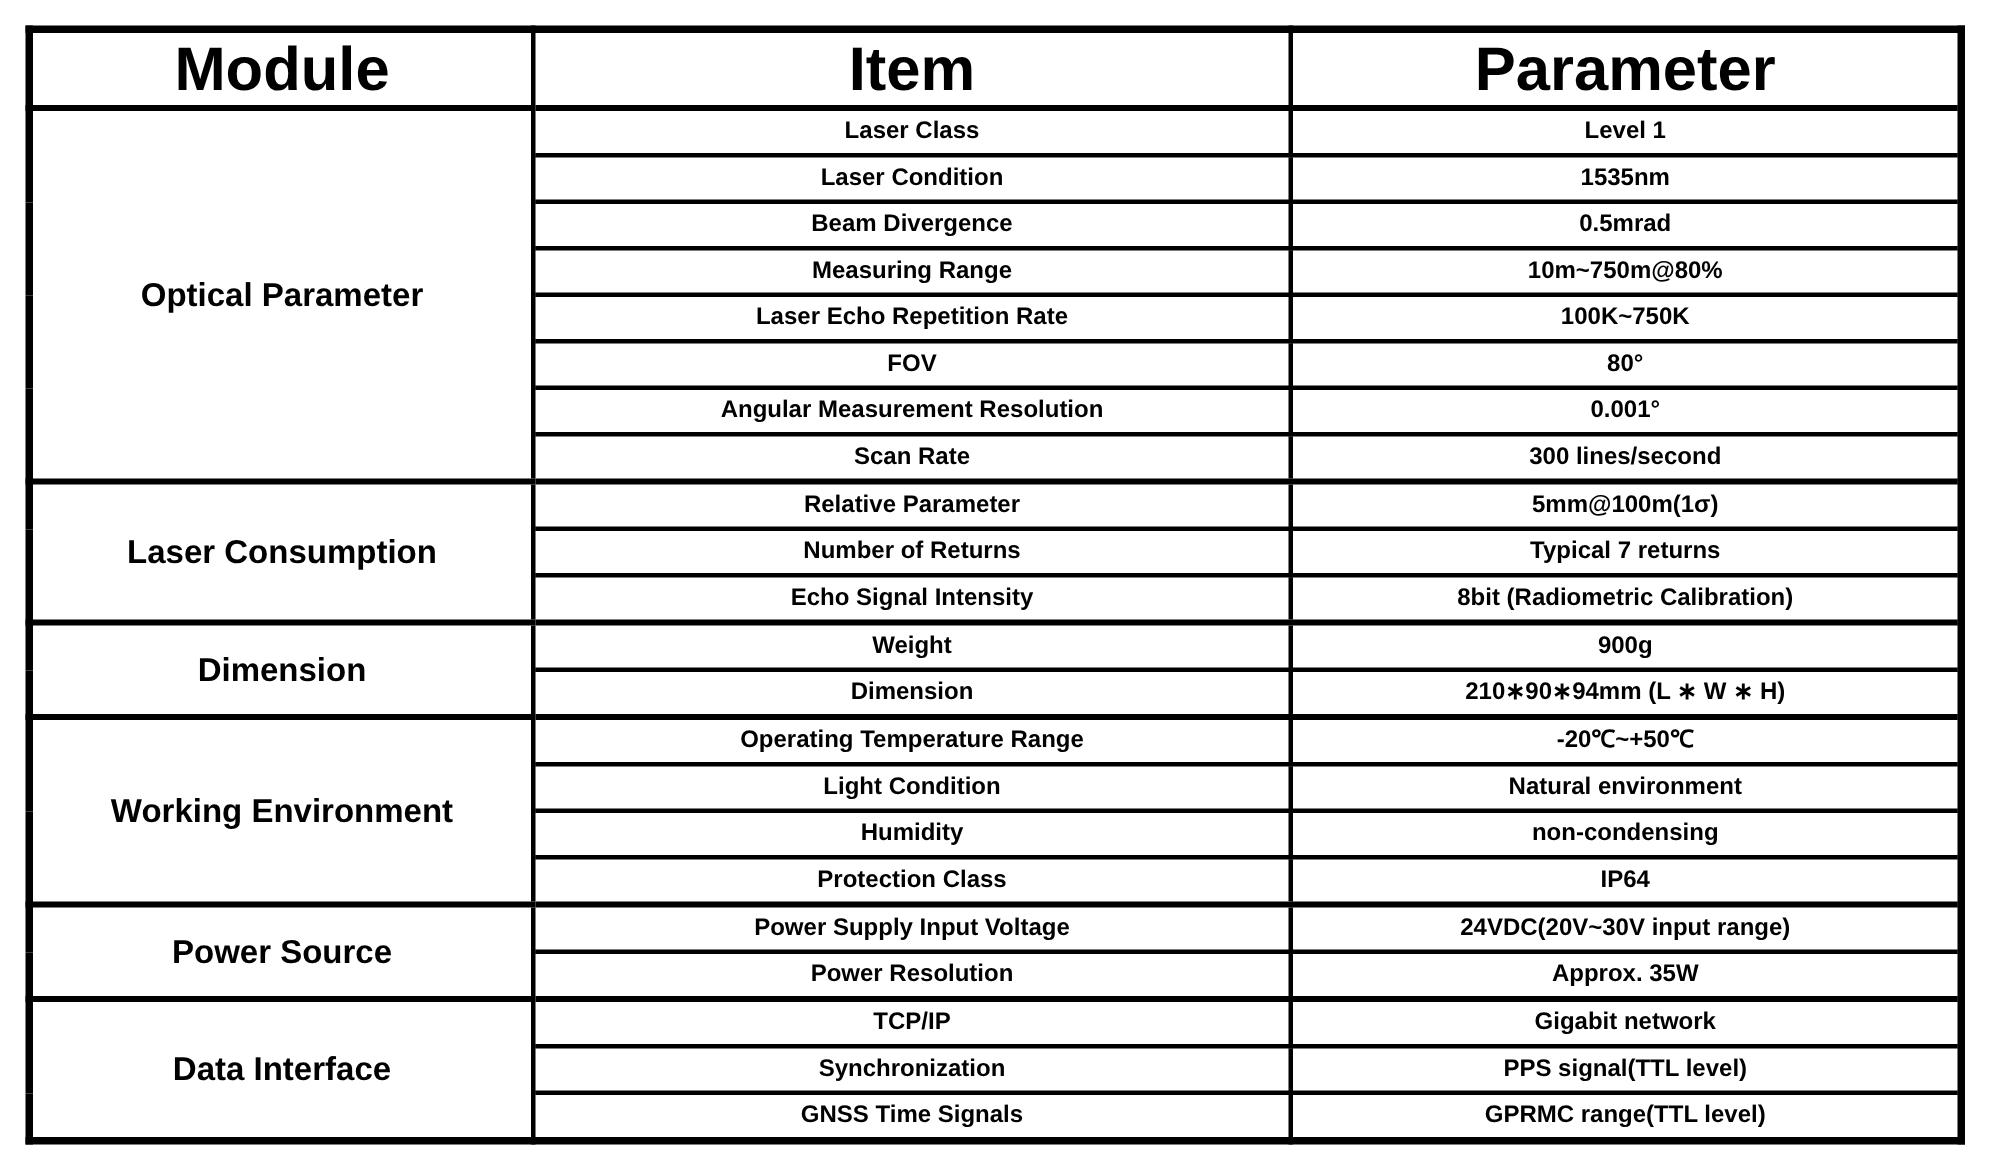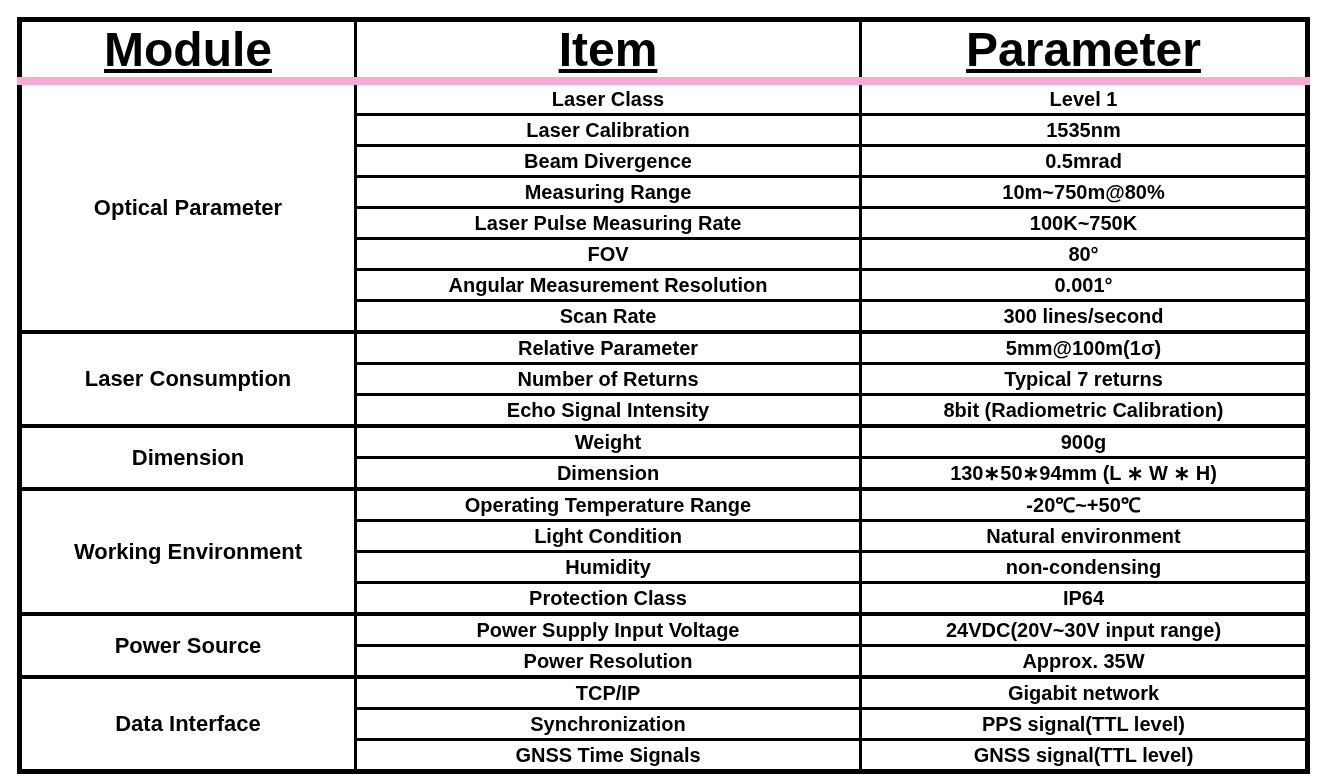--- a/index.html
+++ b/index.html
@@ -27,27 +27,26 @@
     color: #000000;
     font-weight: bold;
     text-align: center;
     vertical-align: middle;
     padding: 0;
     overflow: hidden;
     white-space: nowrap;
   }
   thead th {
     height: 48px;
-    font-size: 48px;
-    border-bottom: 8px solid #f9a8d4;
-    text-decoration: underline;
+    font-size: 41px;
+    border-bottom: 2px solid #f9a8d4;
   }
   tbody td {
     height: 28px;
-    font-size: 20px;
+    font-size: 16px;
     line-height: 1.05;
   }
   tbody tr.section-start td {
     border-top: 4px solid #000000;
   }
   td.module-cell {
     font-size: 22px;
   }
 </style>
 </head>
@@ -66,33 +65,33 @@
       <th>Parameter</th>
     </tr>
   </thead>
   <tbody>
       <tr class="section-start">
         <td rowspan="8" class="module-cell">Optical Parameter</td>
         <td>Laser Class</td>
         <td>Level 1</td>
       </tr>
       <tr>
-        <td>Laser Calibration</td>
+        <td>Laser Condition</td>
         <td>1535nm</td>
       </tr>
       <tr>
         <td>Beam Divergence</td>
         <td>0.5mrad</td>
       </tr>
       <tr>
         <td>Measuring Range</td>
         <td>10m~750m@80%</td>
       </tr>
       <tr>
-        <td>Laser Pulse Measuring Rate</td>
+        <td>Laser Echo Repetition Rate</td>
         <td>100K~750K</td>
       </tr>
       <tr>
         <td>FOV</td>
         <td>80°</td>
       </tr>
       <tr>
         <td>Angular Measurement Resolution</td>
         <td>0.001°</td>
       </tr>
@@ -113,21 +112,21 @@
         <td>Echo Signal Intensity</td>
         <td>8bit (Radiometric Calibration)</td>
       </tr>
       <tr class="section-start">
         <td rowspan="2" class="module-cell">Dimension</td>
         <td>Weight</td>
         <td>900g</td>
       </tr>
       <tr>
         <td>Dimension</td>
-        <td>130∗50∗94mm (L ∗ W ∗ H)</td>
+        <td>210∗90∗94mm (L ∗ W ∗ H)</td>
       </tr>
       <tr class="section-start">
         <td rowspan="4" class="module-cell">Working Environment</td>
         <td>Operating Temperature Range</td>
         <td>-20℃~+50℃</td>
       </tr>
       <tr>
         <td>Light Condition</td>
         <td>Natural environment</td>
       </tr>
@@ -152,16 +151,16 @@
         <td rowspan="3" class="module-cell">Data Interface</td>
         <td>TCP/IP</td>
         <td>Gigabit network</td>
       </tr>
       <tr>
         <td>Synchronization</td>
         <td>PPS signal(TTL level)</td>
       </tr>
       <tr>
         <td>GNSS Time Signals</td>
-        <td>GNSS signal(TTL level)</td>
+        <td>GPRMC range(TTL level)</td>
       </tr>
     </tbody>
 </table>
 
 </body></html>

